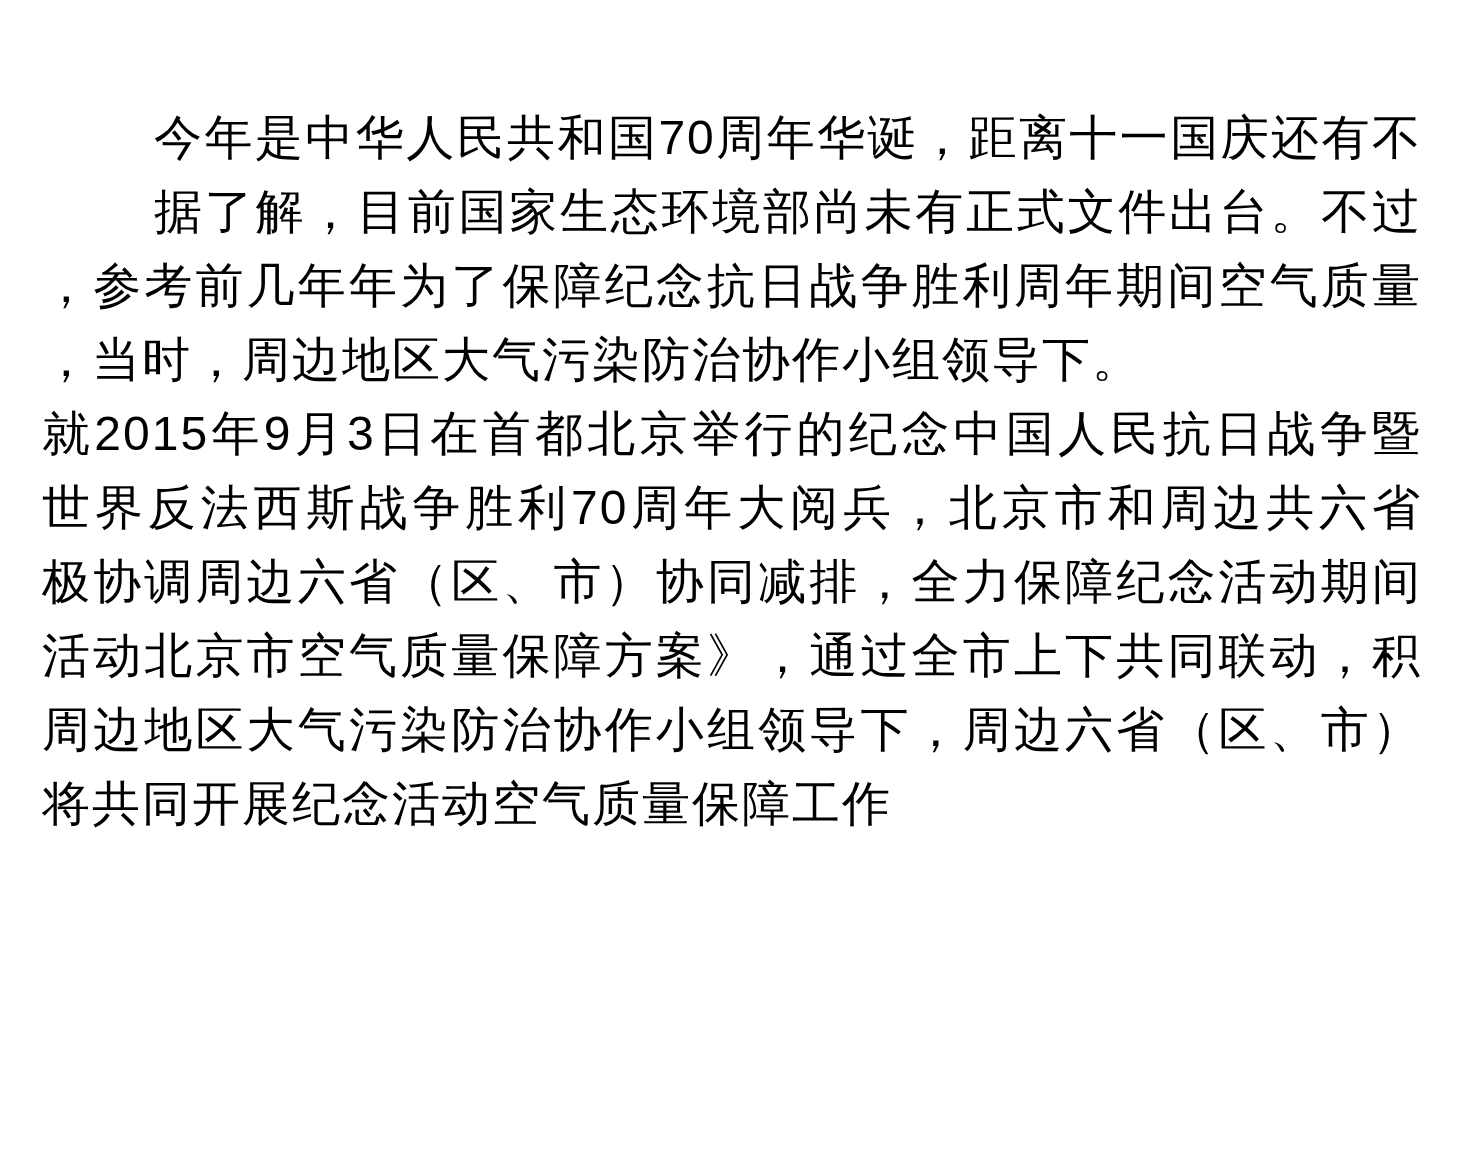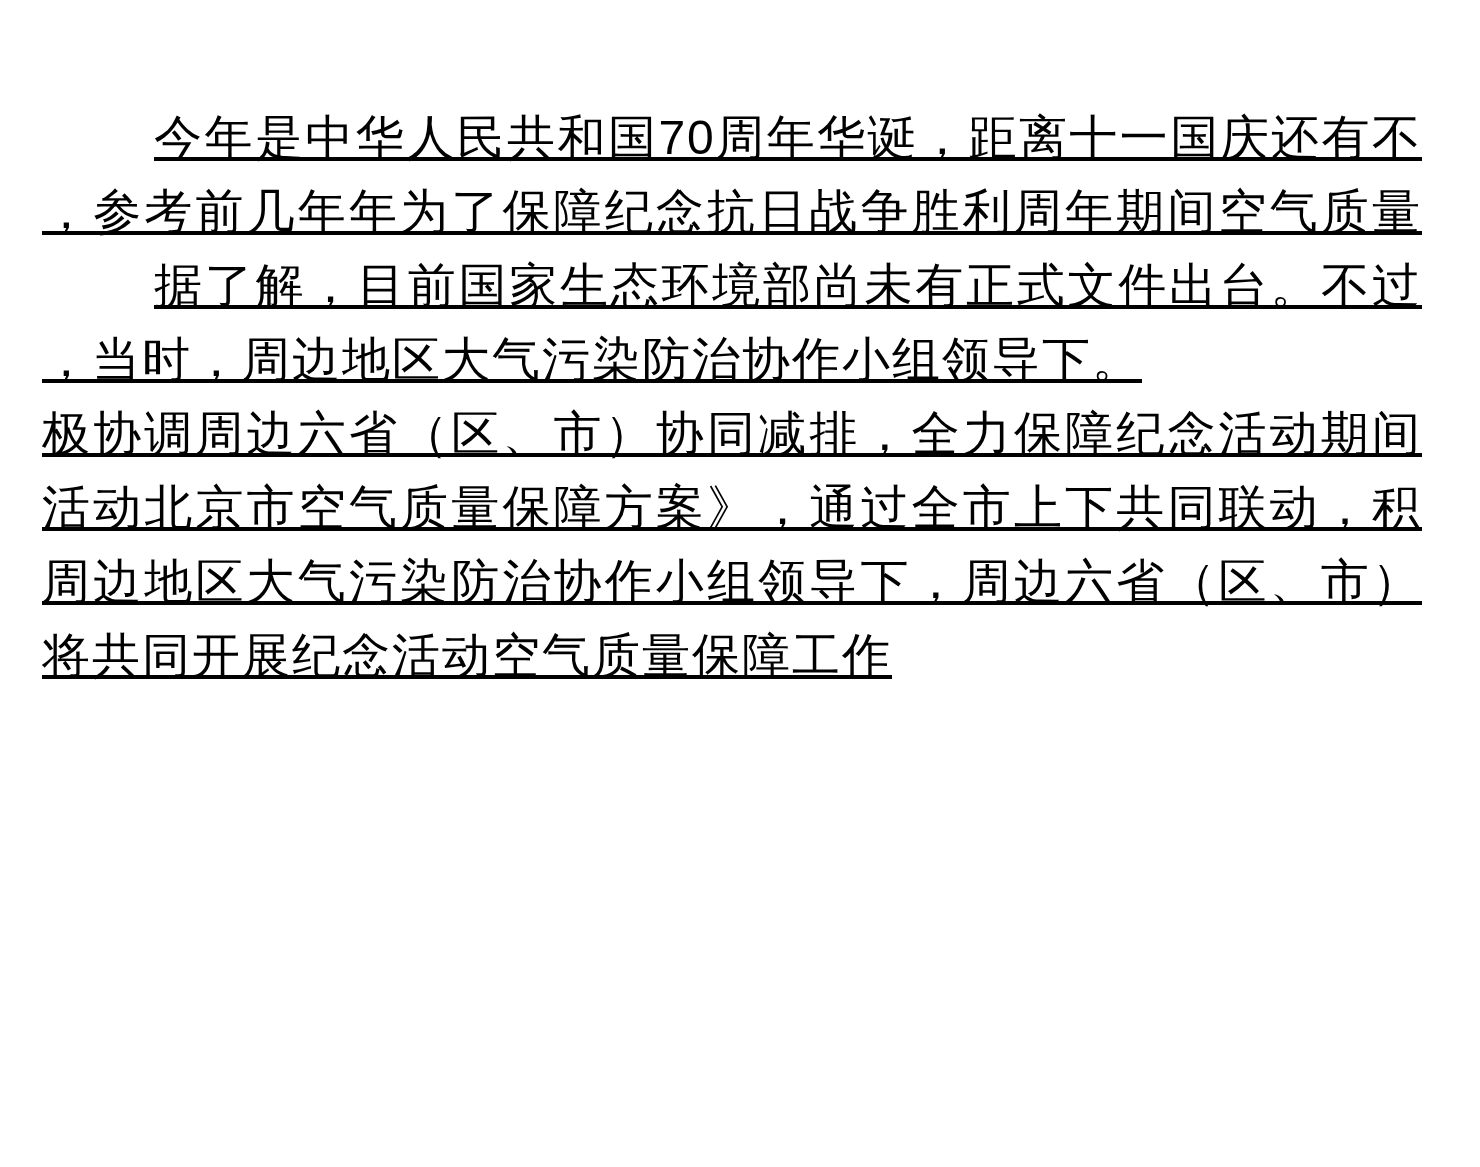--- a/index.html
+++ b/index.html
@@ -19,38 +19,39 @@
     color: #000000;
   }
   .line {
     height: 74px;
     line-height: 74px;
     font-size: 48px;
     letter-spacing: 2px;
     white-space: nowrap;
     color: #000000;
     text-align: left;
-    text-decoration: underline;
   }
   .line.just {
     white-space: normal;
     text-align: justify;
     text-align-last: justify;
     text-justify: inter-character;
     overflow: hidden;
   }
   .line.indent {
     text-indent: 112px;
   }
 </style>
 </head>
 <body>
 
 <div class="page">
   <div class="line indent just">今年是中华人民共和国70周年华诞，距离十一国庆还有不</div>
+  <div class="line indent just">据了解，目前国家生态环境部尚未有正式文件出台。不过</div>
   <div class="line just">，参考前几年年为了保障纪念抗日战争胜利周年期间空气质量</div>
-  <div class="line indent just">据了解，目前国家生态环境部尚未有正式文件出台。不过</div>
   <div class="line">，当时，周边地区大气污染防治协作小组领导下。</div>
+  <div class="line just">就2015年9月3日在首都北京举行的纪念中国人民抗日战争暨</div>
+  <div class="line just">世界反法西斯战争胜利70周年大阅兵，北京市和周边共六省</div>
   <div class="line just">极协调周边六省（区、市）协同减排，全力保障纪念活动期间</div>
   <div class="line just">活动北京市空气质量保障方案》，通过全市上下共同联动，积</div>
   <div class="line just">周边地区大气污染防治协作小组领导下，周边六省（区、市）</div>
   <div class="line">将共同开展纪念活动空气质量保障工作</div>
 </div>
 
 </body></html>

